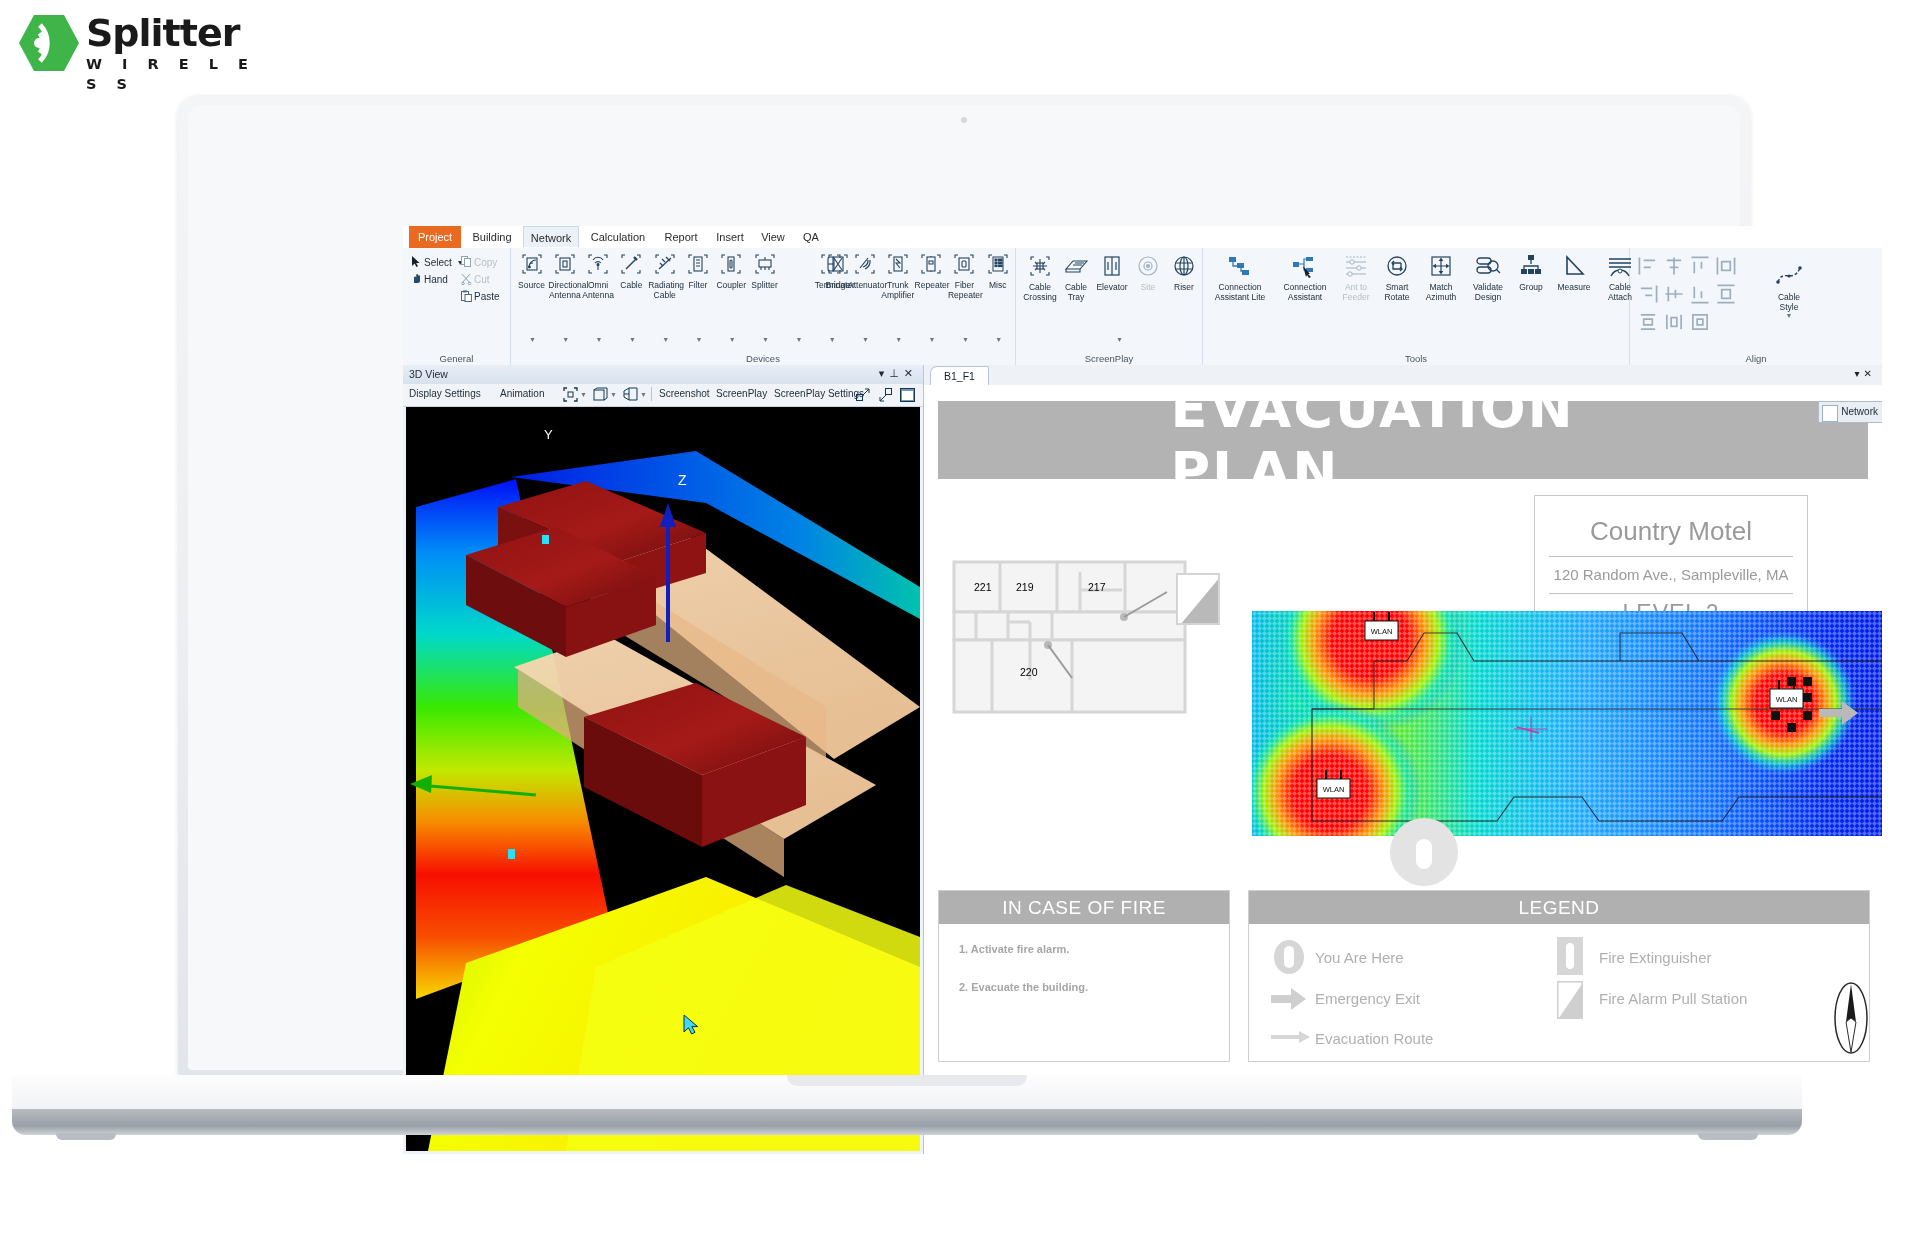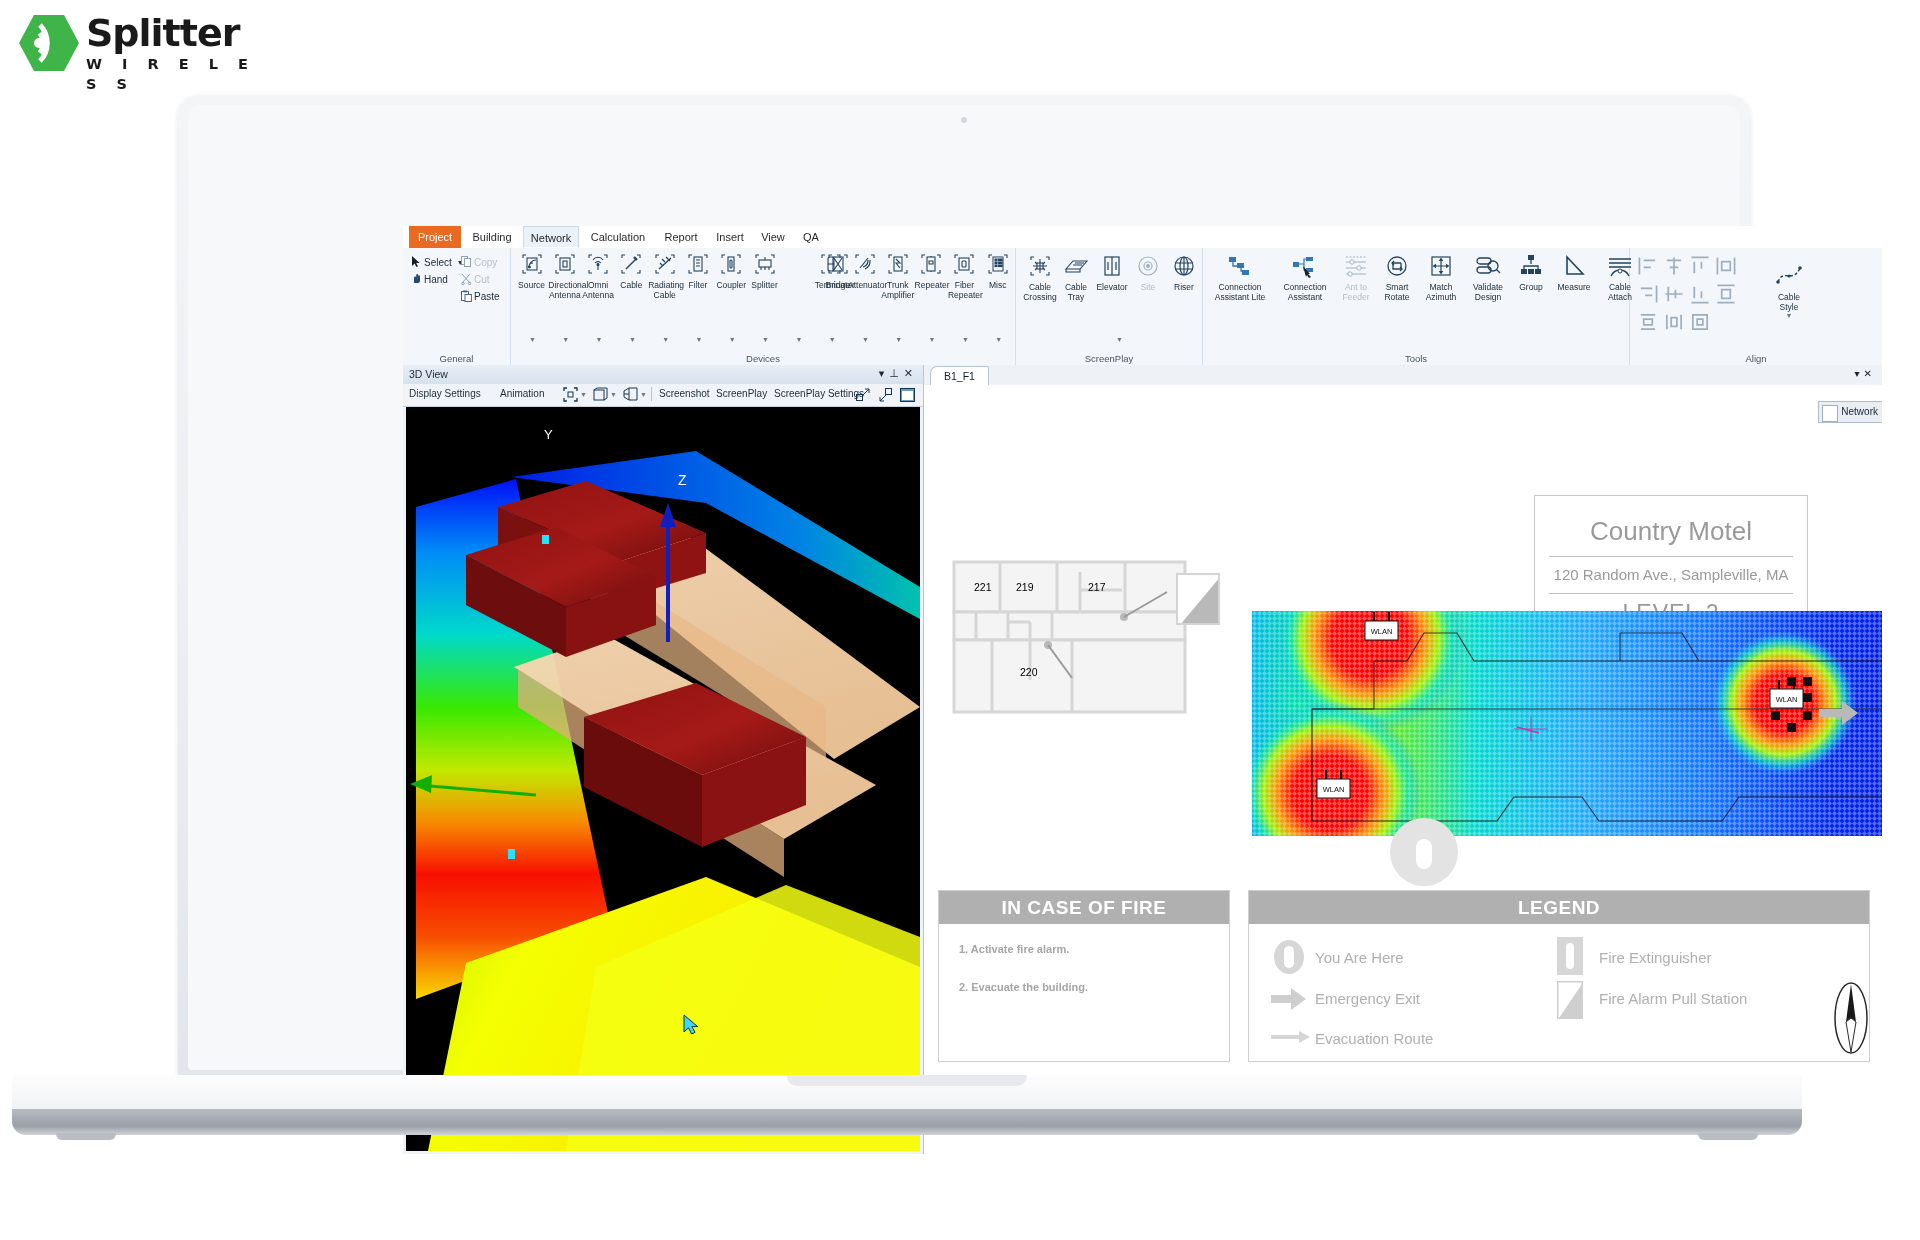--- a/index.html
+++ b/index.html
@@ -89,21 +89,21 @@
   .ib-t{position:absolute;width:100%;text-align:center;color:#9a9a9a;font-family:"Liberation Sans",sans-serif;}
   .fp{position:absolute;left:28px;top:175px;width:235px;height:155px;}
   .room{position:absolute;font-size:10.5px;color:#a8a8a8;}
   .pullicon{position:absolute;left:252px;top:188px;width:40px;height:48px;border:2px solid #d4d4d4;background:#fff;overflow:hidden;}
   .pullicon i{position:absolute;right:-2px;bottom:-2px;width:0;height:0;border-left:40px solid transparent;border-bottom:48px solid #b9b9b9;}
 
   .heat{position:absolute;left:328px;top:226px;width:700px;height:225px;overflow:hidden;}
 
   .fbox{position:absolute;left:14px;top:505px;width:290px;height:170px;border:1px solid #cfcfcf;background:#fff;}
   .lbox{position:absolute;left:324px;top:505px;width:620px;height:170px;border:1px solid #cfcfcf;background:#fff;}
-  .bhead{position:absolute;left:0;top:0;width:100%;height:33px;background:#b0b0b0;color:#ffffff;font-size:19px;font-weight:bold;text-align:center;line-height:33px;letter-spacing:.5px;}
+  .bhead{position:absolute;left:0;top:0;width:100%;height:33px;background:#b0b0b0;color:#ffffff;font-size:19px;font-weight:normal;text-align:center;line-height:33px;letter-spacing:.5px;}
   .step{position:absolute;font-size:11px;color:#a6a6a6;font-weight:bold;}
   .lgrow{position:absolute;font-size:15px;color:#b0b0b0;font-weight:normal;}
   .lgico{position:absolute;}
   .compass{position:absolute;left:899px;top:595px;width:56px;height:76px;}
 </style>
 </head>
 <body>
 
 <div class="root">
 
@@ -854,20 +854,23 @@
 
         <div class="docpanel">
           <div class="doctabbar">
             <div class="doctab">B1_F1</div>
             <span class="doctab-ctrl">▾✕</span>
           </div>
 
           <div class="docbody">
             <div class="poster">
 
+              <div class="pbanner">
+                <span>EVACUATION PLAN</span>
+              </div>
 
               <div class="infobox">
                 <div class="ib-t" style="top:20px;font-size:26px;">Country Motel</div>
                 <div class="ln" style="top:60px;"></div>
                 <div class="ib-t" style="top:70px;font-size:15px;">120 Random Ave., Sampleville, MA</div>
                 <div class="ln" style="top:97px;"></div>
                 <div class="ib-t" style="top:104px;font-size:23px;letter-spacing:1px;">LEVEL 2</div>
               </div>
 
               <div class="fp">

